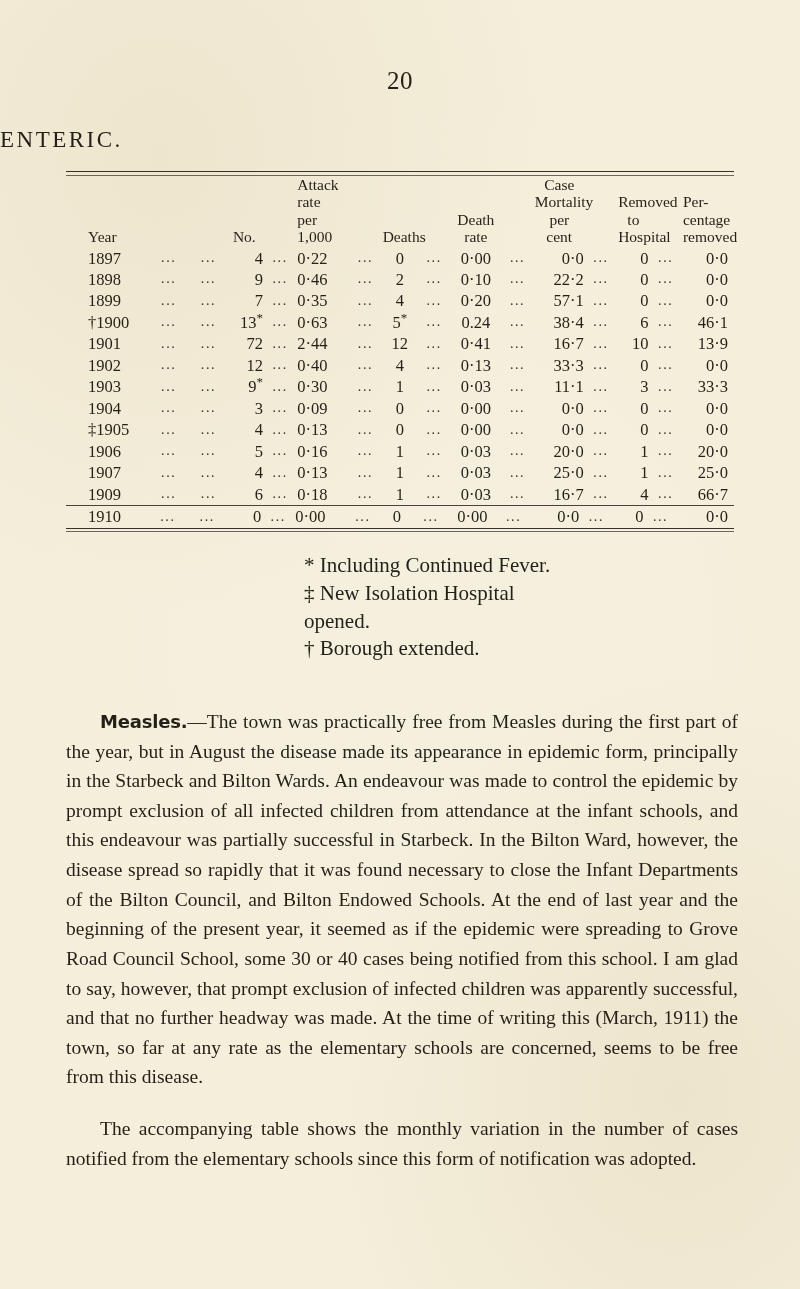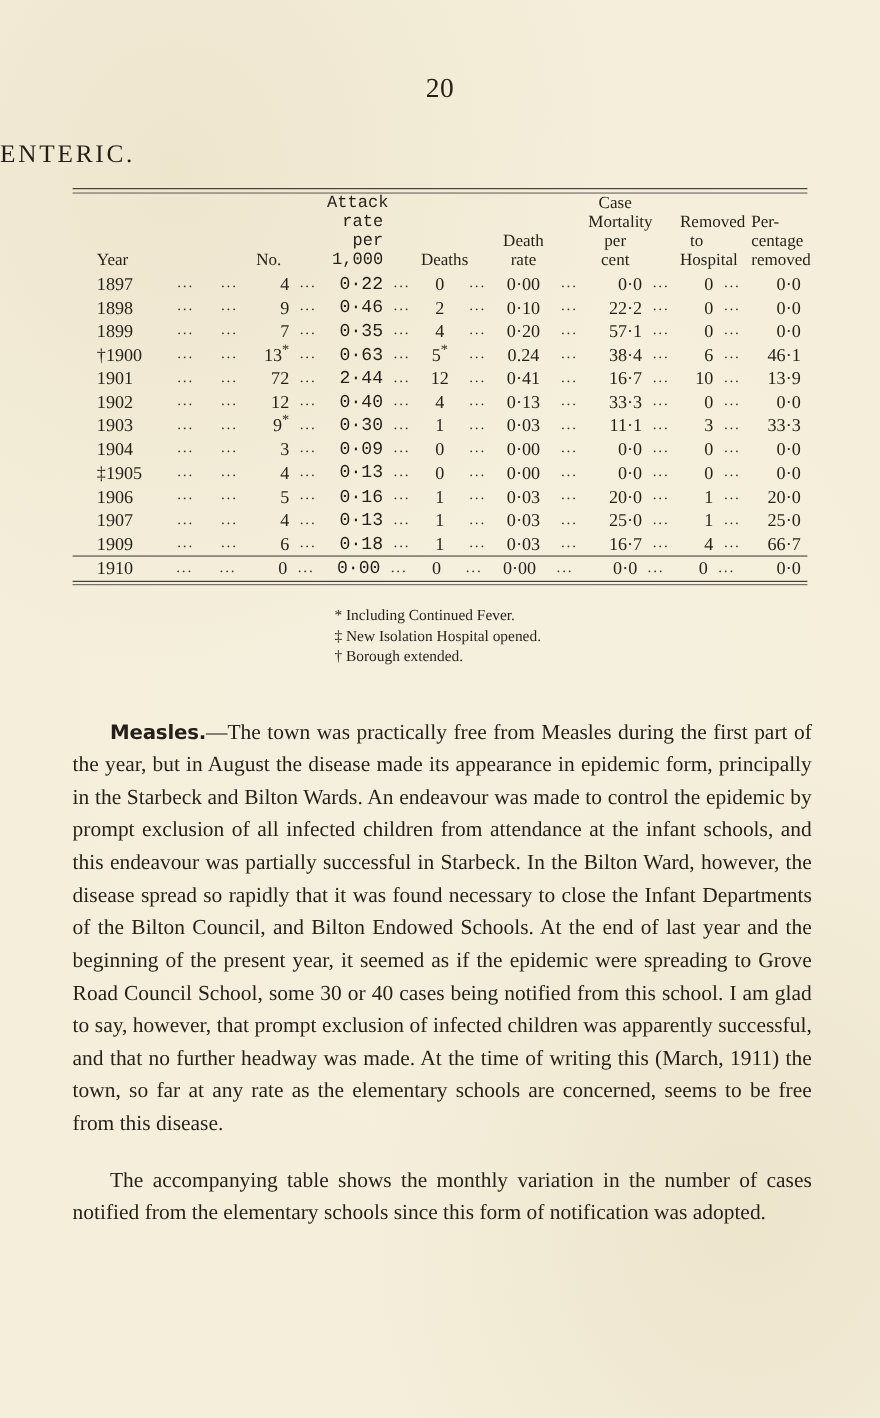--- a/index.html
+++ b/index.html
@@ -83,41 +83,41 @@
   }
   table.enteric td {
     padding: 1px 0;
     line-height: 1.18;
     white-space: nowrap;
   }
   .c-year   { width: 12.0%; text-align: left;  padding-left: 22px !important; }
   .c-dots   { width: 9.2%;  text-align: center; color: #3a342c; letter-spacing: 1.6px; font-size: 14px; }
   .c-dots2  { width: 7.0%;  text-align: center; color: #3a342c; letter-spacing: 1.6px; font-size: 14px; }
   .c-no     { width: 7.6%;  text-align: right; }
-  .c-att    { width: 10.4%; text-align: right; font-family: Liberation Mono, monospace; }
+  .c-att    { width: 10.4%; text-align: left; }
   .c-deaths { width: 7.0%;  text-align: center; }
   .c-drate  { width: 10.0%; text-align: center; }
   .c-cmort  { width: 10.0%; text-align: right; }
   .c-rem    { width: 6.2%;  text-align: right; }
   .c-pct    { width: 10.4%; text-align: right; padding-right: 6px !important; }
 
   th.c-year { text-align: left; }
   th.c-no     { text-align: center; }
   th.c-cmort  { text-align: center; }
   th.c-rem    { text-align: center; }
   th.c-pct    { text-align: left; padding-right: 0 !important; }
 
   .hdr-stack { display: block; }
   .star { font-size: 13px; vertical-align: super; line-height: 0; }
 
   
   .footnotes {
     margin: 20px 0 0 0;
     text-align: center;
-    font-size: 14px;
+    font-size: 21px;
     line-height: 1.32;
   }
   .footnotes .fn {
     display: block;
     text-align: left;
     width: 250px;
     margin: 0 auto;
     padding-left: 58px;
   }
 

